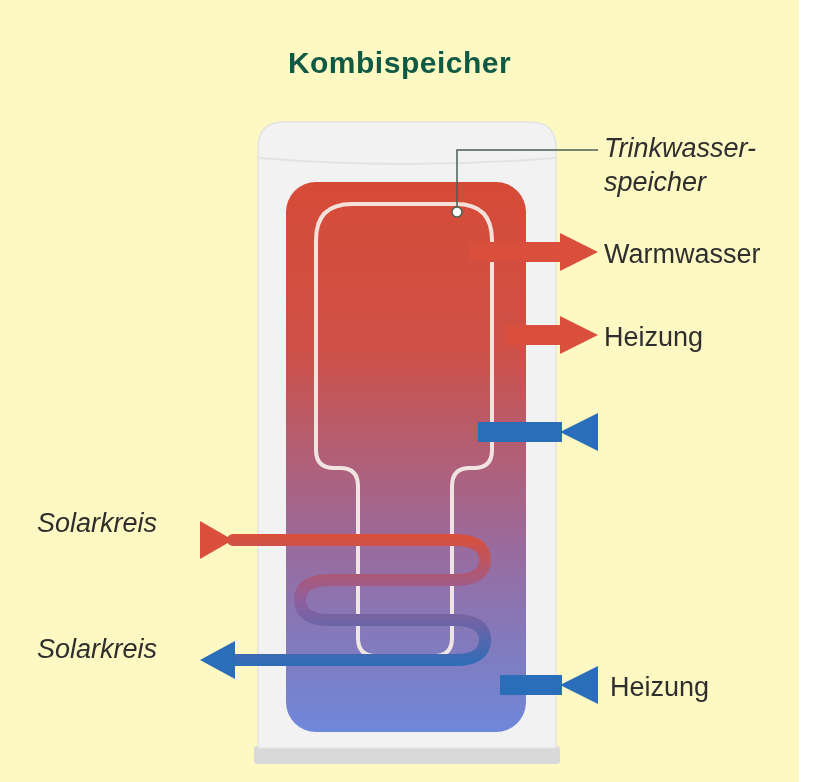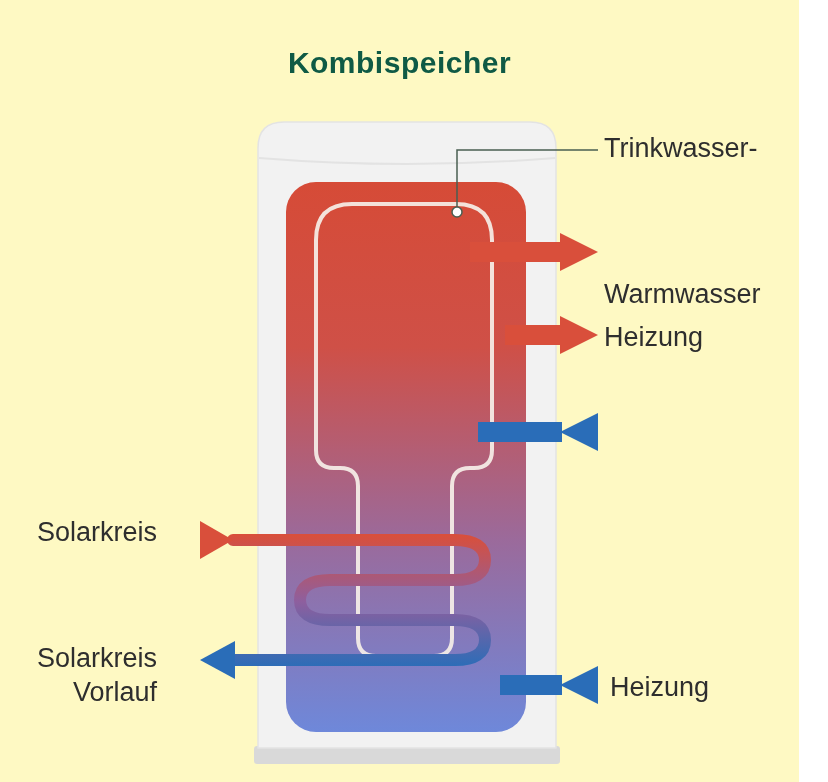--- a/index.html
+++ b/index.html
@@ -10,32 +10,32 @@
     font-family:"Liberation Sans", sans-serif;
     overflow:hidden;
   }
   #diagram-svg{position:absolute;left:0;top:0;}
   .label{
     position:absolute;
     font-size:27px;
     line-height:34px;
     color:var(--text);
   }
-  .label .line{display:block;}
+  .label .line{display:block;font-style:italic;}
   #title{
     position:absolute;
     left:0;right:0;top:46px;
     text-align:center;
     font-size:30px;
     font-weight:700;
     letter-spacing:0.5px;
     color:var(--title);
   }
   .right-label{left:604px;}
-  .left-label{right:642px;text-align:right;margin-top:9px;}
+  .left-label{right:642px;text-align:right;}
 </style>
 </head>
 <body>
 
 <div id="stage">
 
   <svg id="diagram-svg" width="828" height="782" viewBox="0 0 828 782">
     <defs>
       <linearGradient id="bodyGrad" x1="0" y1="0" x2="0" y2="1">
         <stop offset="0" style="stop-color:var(--gradient_top)"></stop>
@@ -91,31 +91,31 @@
     </g>
 
     <path d="M 598 150 L 457 150 L 457 207" fill="none" stroke="var(--leader)" stroke-width="1.5"></path>
     <circle cx="457" cy="212" r="5" fill="#ffffff" stroke="var(--leader)" stroke-width="1.5"></circle>
   </svg>
 
   <div id="title">Kombispeicher</div>
 
   <div class="label right-label" style="top:131px;">
     <span class="line">Trinkwasser-</span>
+    <span class="line">speicher</span>
   </div>
 
-  <div class="label right-label" style="top:237px;margin-top:40px;">Warmwasser</div>
+  <div class="label right-label" style="top:237px;">Warmwasser</div>
 
   <div class="label right-label" style="top:320px;">Heizung</div>
 
 
   <div class="label right-label" style="top:670px;left:610px;">Heizung</div>
 
   <div class="label left-label" style="top:506px;">
     <span class="line">Solarkreis</span>
   </div>
 
   <div class="label left-label" style="top:632px;">
     <span class="line">Solarkreis</span>
-    <span class="line">Vorlauf</span>
   </div>
 
 </div>
 
 </body></html>

